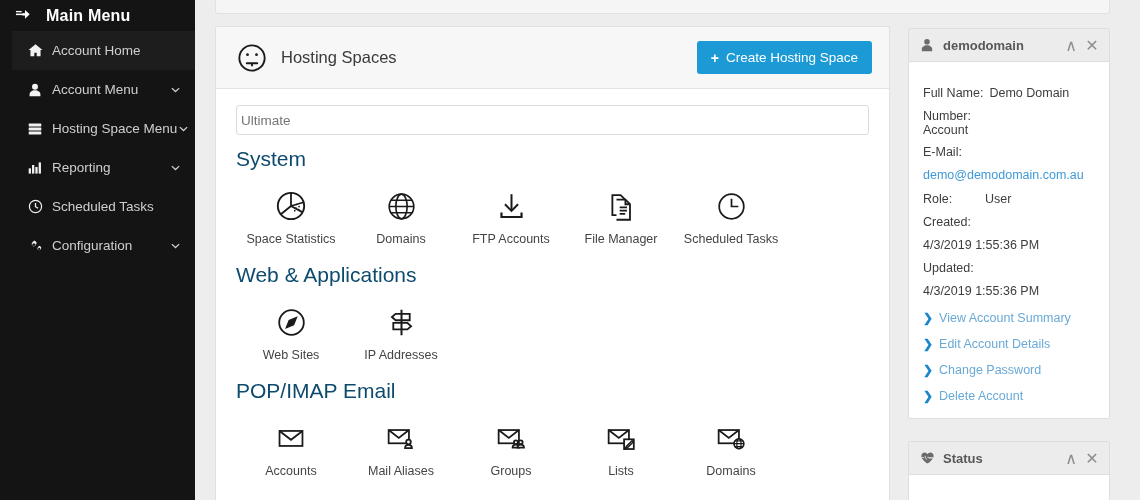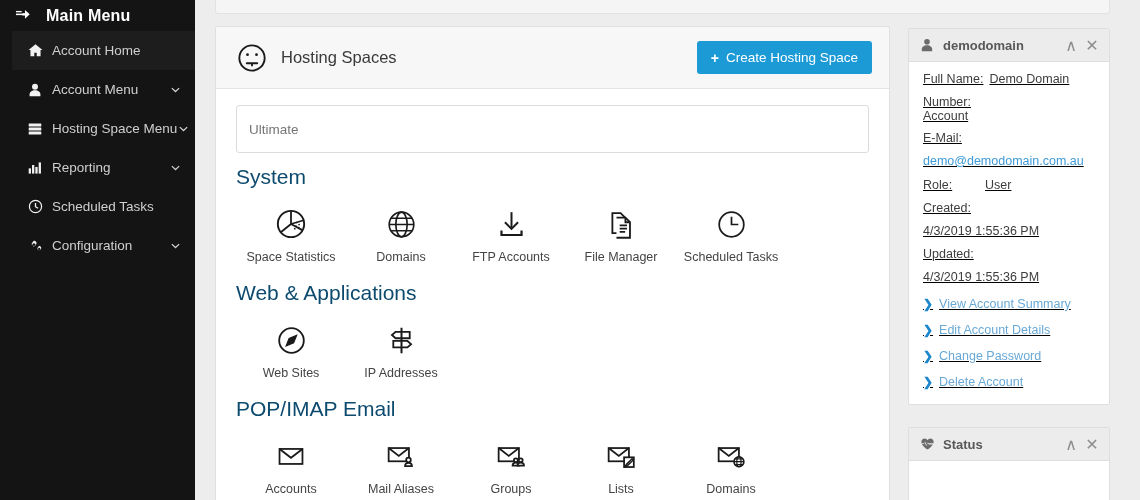--- a/index.html
+++ b/index.html
@@ -98,24 +98,24 @@
     font-family: "Liberation Sans", sans-serif;
     display: flex; align-items: center; gap: 7px;
     cursor: pointer;
     white-space: nowrap;
   }
   .btn-primary .plus { font-size: 14px; font-weight: bold; line-height: 1; }
 
   .card-body { padding: 16px 20px 0 20px; }
   .filter-input {
     width: 100%;
-    height: 48px;
+    height: 30px;
     border: 1px solid #dcdcdc;
     border-radius: 3px;
-    padding: 0 12px;
+    padding: 0 4px;
     font-size: 13.5px;
     color: #8a8a8a;
     font-family: "Liberation Sans", sans-serif;
     outline: none;
     background: #fff;
   }
   .section { margin-top: 10px; }
   .section-title {
     color: #0c4a6e;
     font-size: 21px;
@@ -163,21 +163,21 @@
   .panel-head .p-icon { width: 16px; height: 16px; color: #6b6b6b; flex: 0 0 16px; display:flex; align-items:center; justify-content:center;}
   .panel-head .p-title {
     margin-left: 8px; flex: 1 1 auto;
     font-size: 13px; font-weight: bold; color: #585858;
   }
   .panel-head .p-btn {
     width: 18px; height: 18px; margin-left: 3px;
     color: #8e8e8e; cursor: pointer;
     display: flex; align-items: center; justify-content: center;
   }
-  .panel-body { padding: 10px 13px 13px 14px; text-decoration: underline; }
+  .panel-body { padding: 24px 13px 13px 14px; }
   .kv { font-size: 12.5px; color: #3d3d3d; margin-bottom: 9px; line-height: 14px; }
   .kv .k { color: #3d3d3d; }
   .kv .v { color: #3d3d3d; }
   .kv-inline { display: flex; gap: 6px; }
   .kv-role { display: flex; }
   .kv-role .k { width: 62px; }
   .link-blue { color: #3e9ad8; font-size: 12.5px; text-decoration: none; display: block; }
   .link-row {
     display: flex; align-items: center; gap: 6px;
     margin-bottom: 12px; cursor: pointer;

